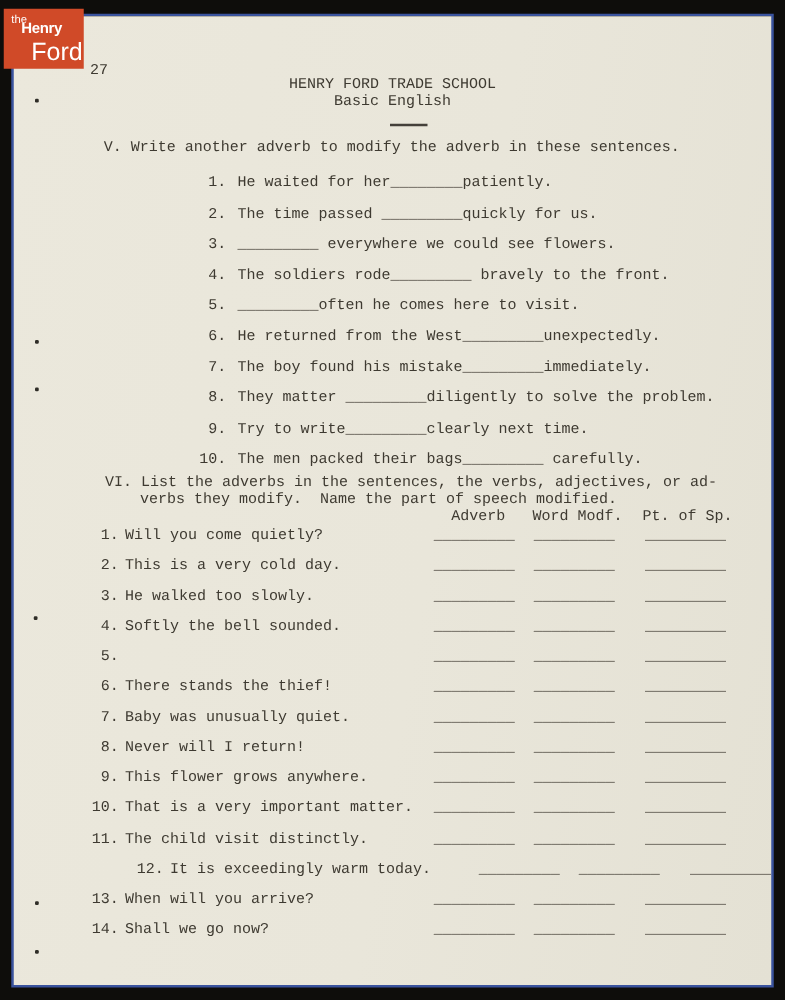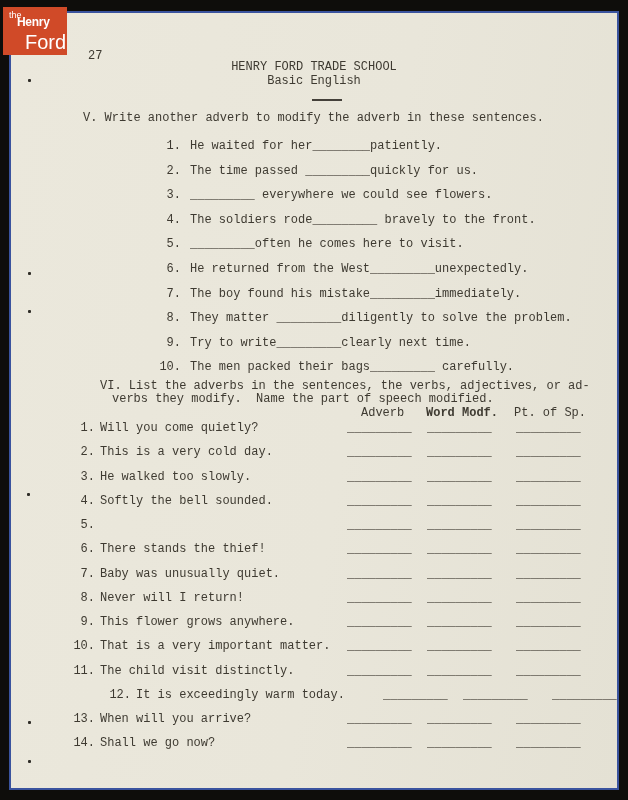--- a/index.html
+++ b/index.html
@@ -65,21 +65,21 @@
     border-radius: 1px;
   }
 </style>
 </head>
 <body>
 
 <div class="stage">
 
   <div class="paper">
 
-    <span class="txt" style="left:77px; top:37px;text-align:center;">27</span>
+    <span class="txt" style="left:61px; top:37px;text-align:center;">27</span>
 
     <span class="txt center" style="top:48px;">HENRY FORD TRADE SCHOOL</span>
 
     <span class="txt center" style="top:62px;">Basic English</span>
 
     <div class="divider"></div>
 
     <span class="txt" style="left:72px; top:99px;text-align:center;">V. Write another adverb to modify the adverb in these sentences.</span>
 
     <div id="v-rows">
@@ -118,26 +118,26 @@
         <div class="row" style="top: 323.8px;">
           <span class="num v-num">9.</span>
           <span class="sent v-sent">Try to write_________clearly next time.</span>
         </div>
         <div class="row" style="top: 348.4px;">
           <span class="num v-num">10.</span>
           <span class="sent v-sent">The men packed their bags_________ carefully.</span>
         </div>
       </div>
 
-    <span class="txt" style="left:73px; top:367px;margin-left:16px;">VI. List the adverbs in the sentences, the verbs, adjectives, or ad-</span>
+    <span class="txt" style="left:73px; top:367px;">VI. List the adverbs in the sentences, the verbs, adjectives, or ad-</span>
 
     <span class="txt" style="left:101px; top:380px;">verbs they modify.  Name the part of speech modified.</span>
 
     <span class="txt col-head" style="left:350px;">Adverb</span>
-    <span class="txt col-head" style="left:415px;font-weight:bold;">Word Modf.</span>
+    <span class="txt col-head" style="left:415px;">Word Modf.</span>
     <span class="txt col-head" style="left:503px;">Pt. of Sp.</span>
 
     <div id="vi-rows">
         <div class="row" style="top: 409px;">
           <span class="num vi-num">1.</span>
           <span class="sent vi-sent">Will you come quietly?</span>
           <span class="blank b1">_________</span>
           <span class="blank b2">_________</span>
           <span class="blank b3">_________</span>
         </div>

